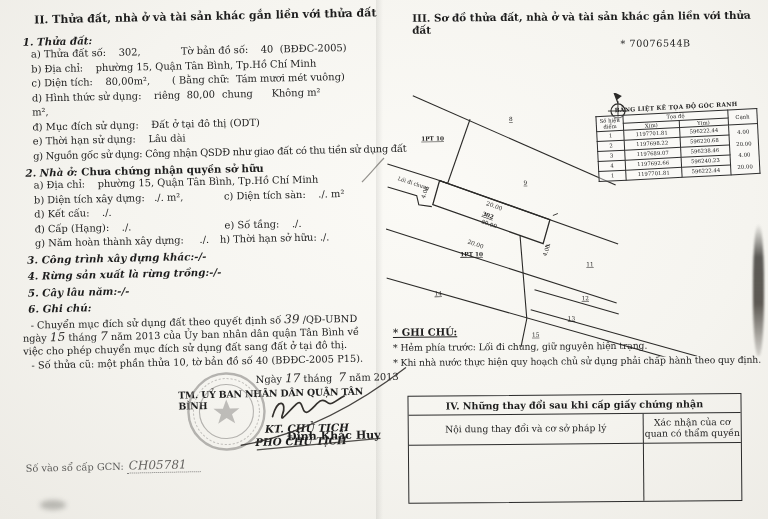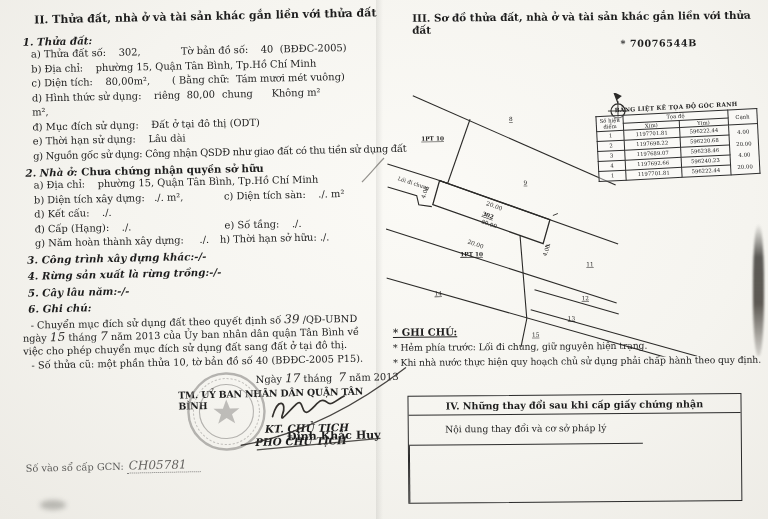--- a/index.html
+++ b/index.html
@@ -32,21 +32,21 @@
   .kt  { margin:13px 0 0 246px; font-size:10.4px; font-weight:bold; font-style:italic; }
   .pho { margin:1px 0 0 236px; font-size:10.4px; font-weight:bold; font-style:italic; }
   .signer { position:absolute; left:268px; top:426px; font-size:11px; font-weight:bold; }
   .sig-svg { position:absolute; left:126px; top:348px; overflow:visible; }
   .book { position:absolute; left:6px; top:451px; font-size:9.8px; opacity:.72; white-space:pre; }
   .book .val { font-style:italic; border-bottom:1px dotted #555; padding:0 14px 0 2px; }
   
   .right { position:absolute; left:384px; top:0; width:384px; height:519px;
            transform:rotate(-0.5deg); transform-origin:top left; }
   .t3 { position:absolute; left:28px; top:12px; width:344px; font-size:10.4px; font-weight:bold; }
-  .serial { position:absolute; left:236px; top:40px; font-size:9.6px; font-weight:bold; letter-spacing:.6px; }
+  .serial { position:absolute; left:236px; top:40px; font-size:9.6px; font-weight:normal; letter-spacing:.6px; }
   .diagram { position:absolute; left:0; top:95px; }
   .coordtbl { position:absolute; left:210px; top:109px; width:162px;
               transform:rotate(-2.4deg); transform-origin:top left; }
   .coordtbl .ttl { text-align:center; font-size:5.9px; font-weight:bold; letter-spacing:.2px; margin-bottom:2px; }
   table.ct { border-collapse:collapse; width:100%; background:rgba(255,255,255,.4); }
   table.ct th, table.ct td { border:1px solid #2e2e2e; font-size:5.3px; text-align:center;
               padding:0; font-weight:normal; line-height:1.25; }
   table.ct thead th { font-size:5.3px; }
   table.ct td.num { height:9px; }
   td.edgecell { vertical-align:middle; }
@@ -246,20 +246,21 @@
 
     <div class="ghichu">
       <div class="gt">* GHI CHÚ:</div>
       <div class="gl">* Hẻm  phía trước: Lối đi chung, giữ nguyên hiện trạng.</div>
       <div class="gl">* Khi nhà nước thực hiện quy hoạch chủ sử dụng phải chấp hành theo quy định.</div>
     </div>
 
     <div class="t4">
       <div class="t4t">IV. Những thay đổi sau khi cấp giấy chứng nhận</div>
       <div class="h c1h">Nội dung thay đổi và cơ sở pháp lý</div>
+      <div class="h c2">Xác nhận của cơ quan có thẩm quyền</div>
       <div class="b c1b"></div>
       <div class="b c2"></div>
     </div>
   </div>
 
   <div class="fold"></div>
   <div class="smudge-right"></div>
   <div class="smudge-bl"></div>
   <svg class="penmark" width="26" height="30">
     <path d="M2,26 C10,18 18,8 24,2" stroke="#6a6762" stroke-width="1.2" fill="none" opacity="0.7"></path>

